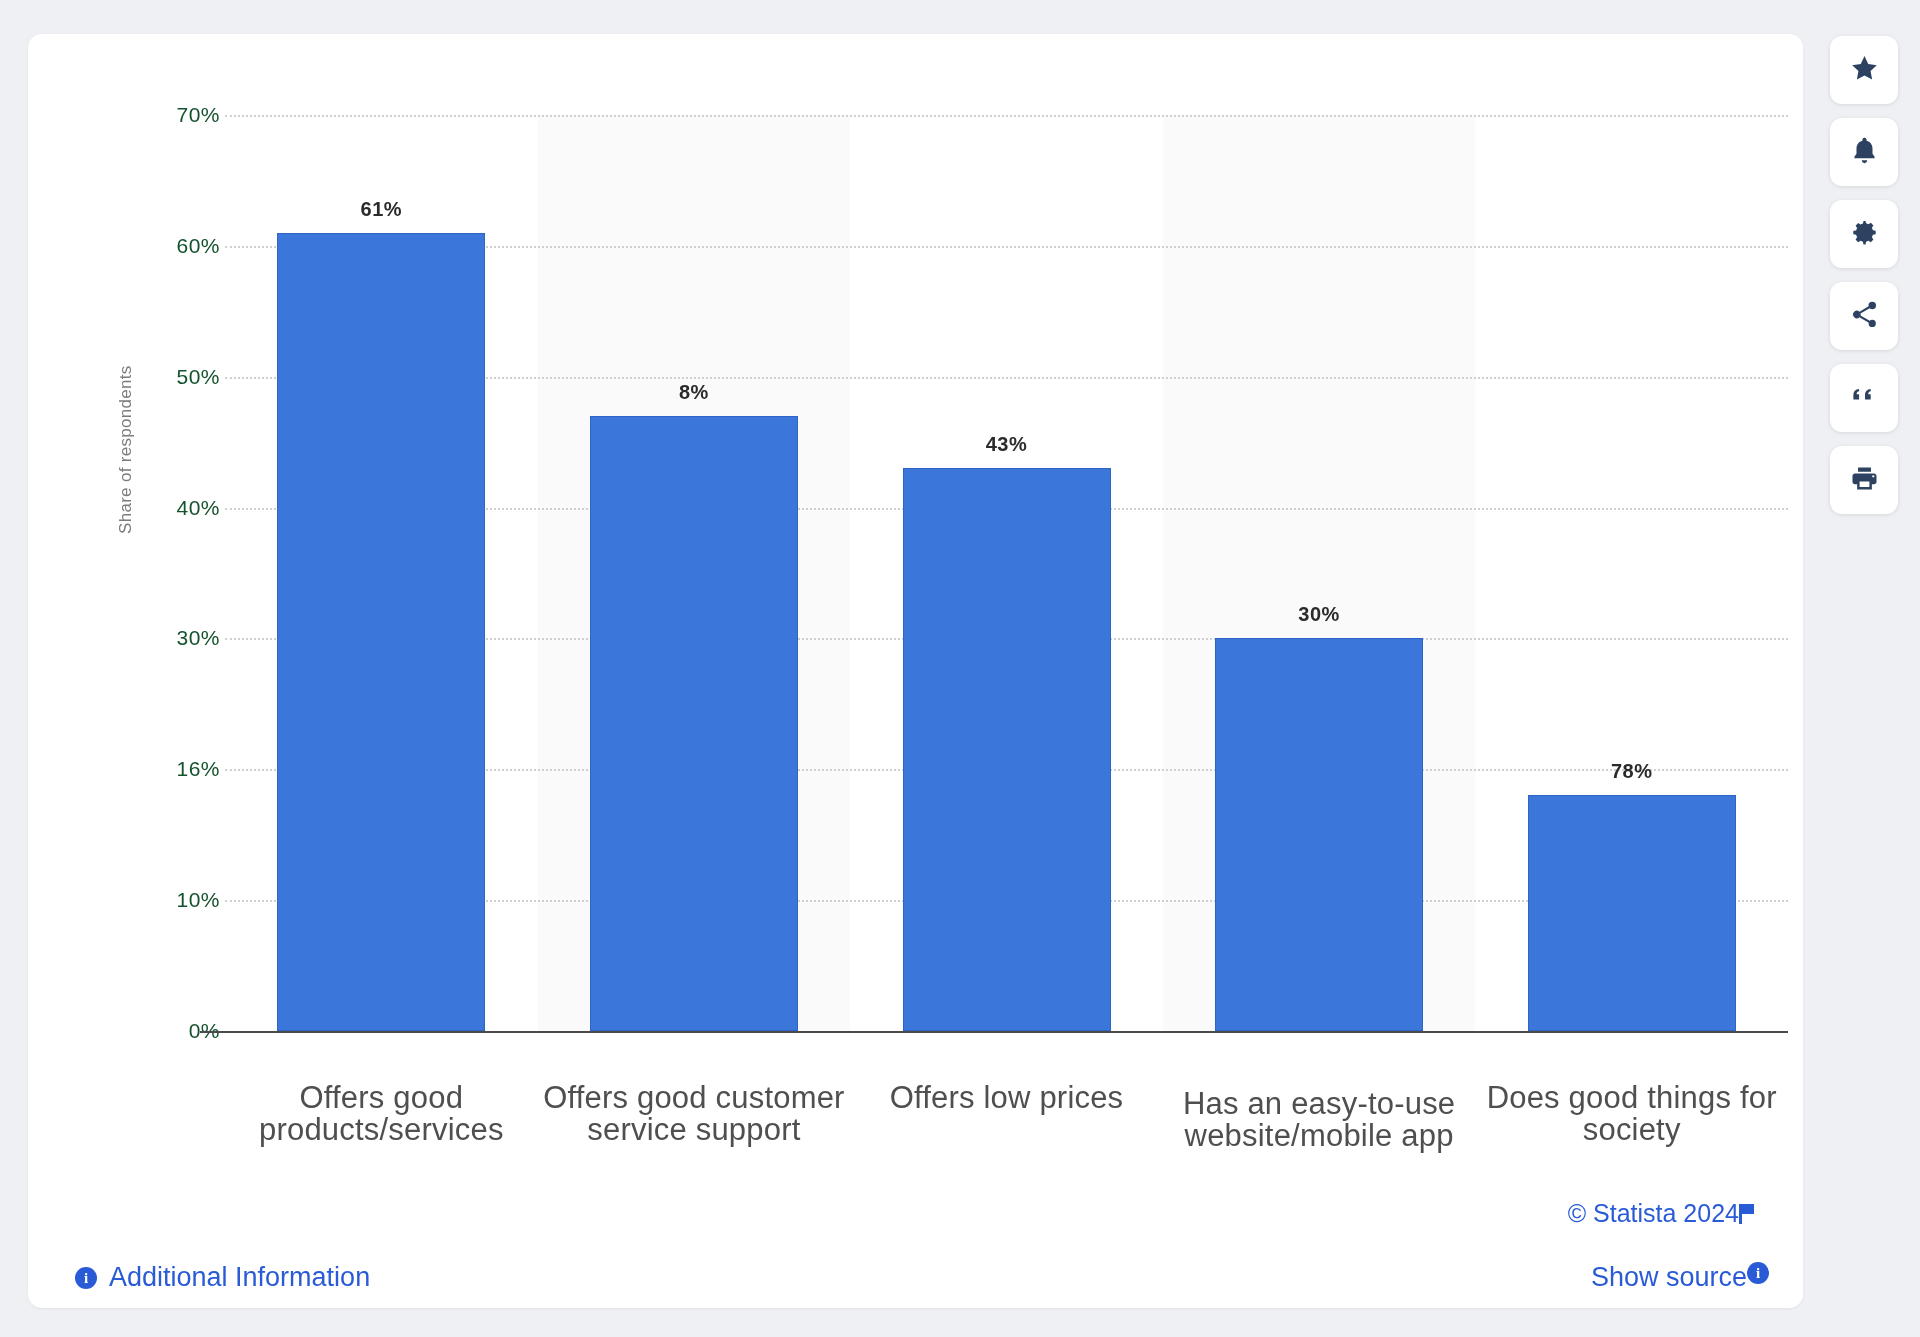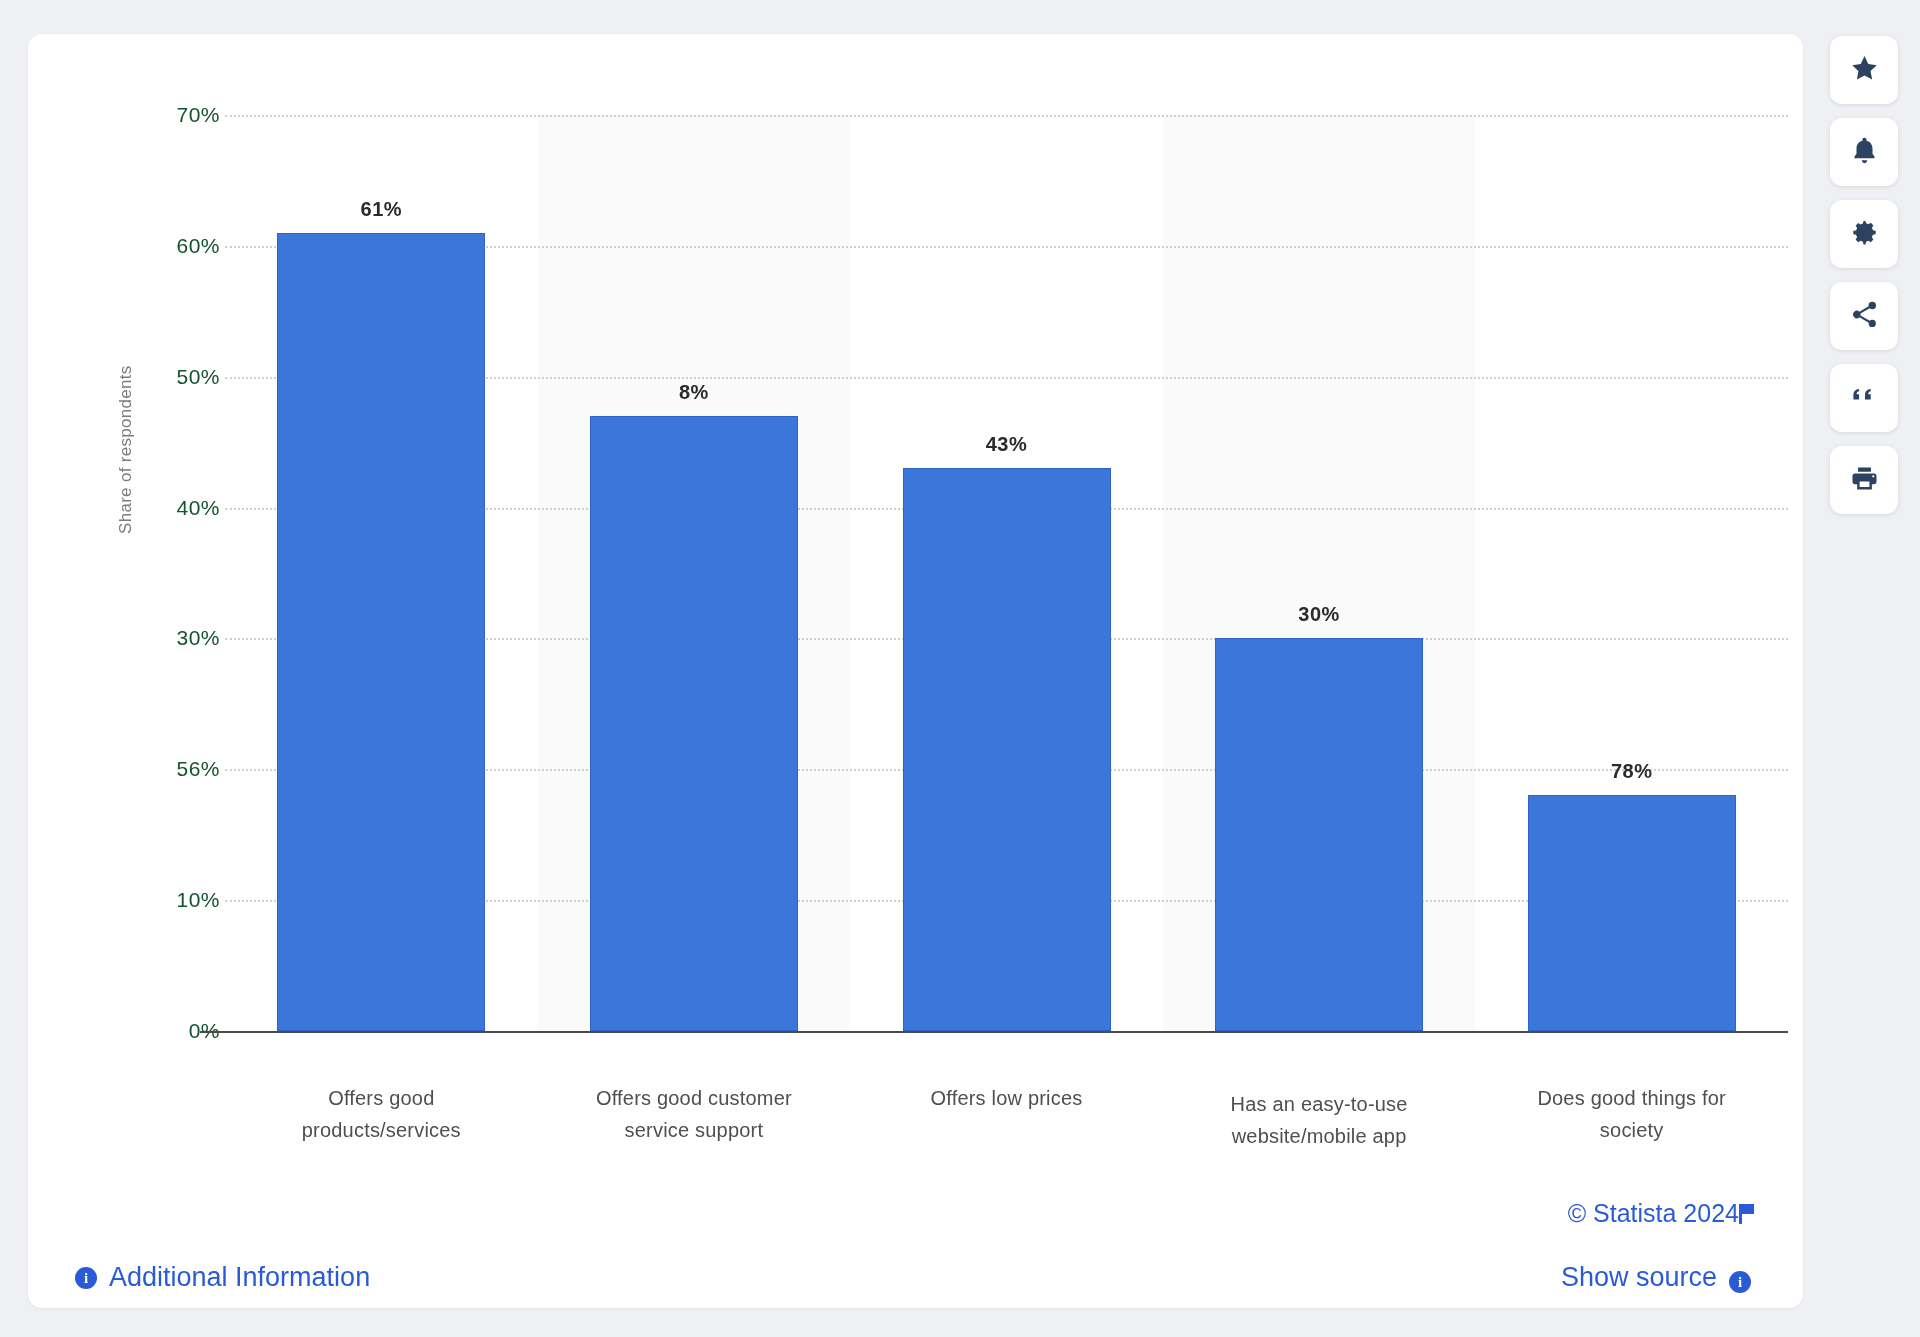--- a/index.html
+++ b/index.html
@@ -91,21 +91,21 @@
     white-space:nowrap;
     transform:translateY(-100%);
     letter-spacing:.5px;
   }
 
   
   .xlabel{
     position:absolute;
     top:1048px;
     text-align:center;
-    font-size:20px;
+    font-size:31px;
     color:#4f4f4f;
     line-height:32px;
     letter-spacing:.2px;
   }
 
   
   .copyright{
     position:absolute;
     right:47px; top:1165px;
     font-size:25px;
@@ -125,22 +125,22 @@
 
   .add-info{
     position:absolute;
     left:47px; top:1228px;
     display:flex; align-items:center; gap:12px;
     font-size:27px; color:#2a5bd7;
     cursor:pointer;
   }
   .show-source{
     position:absolute;
-    right:52px; top:1228px;
-    display:flex; align-items:flex-end; gap:12px;
+    right:34px; top:1228px;
+    display:flex; align-items:flex-start; 
     font-size:27px; color:#2a5bd7;
     cursor:pointer;
   }
   .info-dot{
     display:inline-block;
     width:22px; height:22px;
     border-radius:50%;
     background:#2a5bd7;
     color:#ffffff;
     font-size:15px; font-weight:bold;
@@ -172,21 +172,21 @@
 <div id="root">
 
   <div class="card">
     <div class="chart-wrap">
 
       <div class="yaxis-title">Share of respondents</div>
 
       <div id="yticks">
           <div class="ytick" style="top: 997px;">0%</div>
           <div class="ytick" style="top: 866.143px;">10%</div>
-          <div class="ytick" style="top: 735.286px;">56%</div>
+          <div class="ytick" style="top: 735.286px;">16%</div>
           <div class="ytick" style="top: 604.429px;">30%</div>
           <div class="ytick" style="top: 473.571px;">40%</div>
           <div class="ytick" style="top: 342.714px;">50%</div>
           <div class="ytick" style="top: 211.857px;">60%</div>
           <div class="ytick" style="top: 81px;">70%</div>
         </div>
 
       <div class="plot">
         <div id="bands">
             <div class="band" style="left: 312.6px; width: 312.6px;"></div>

